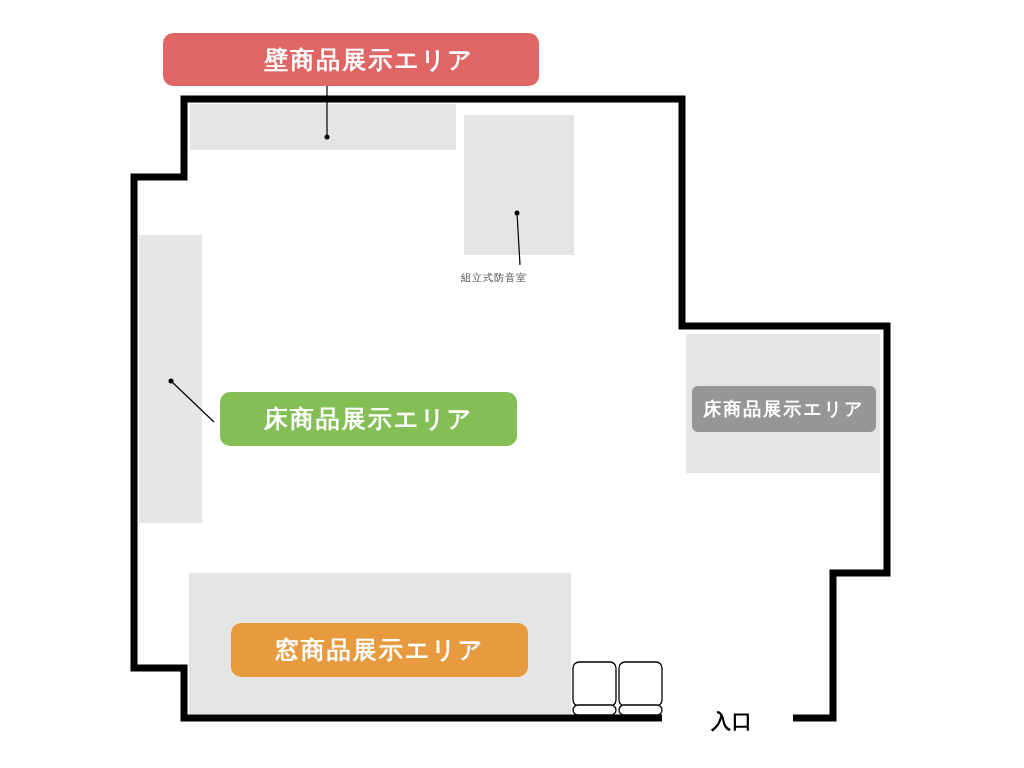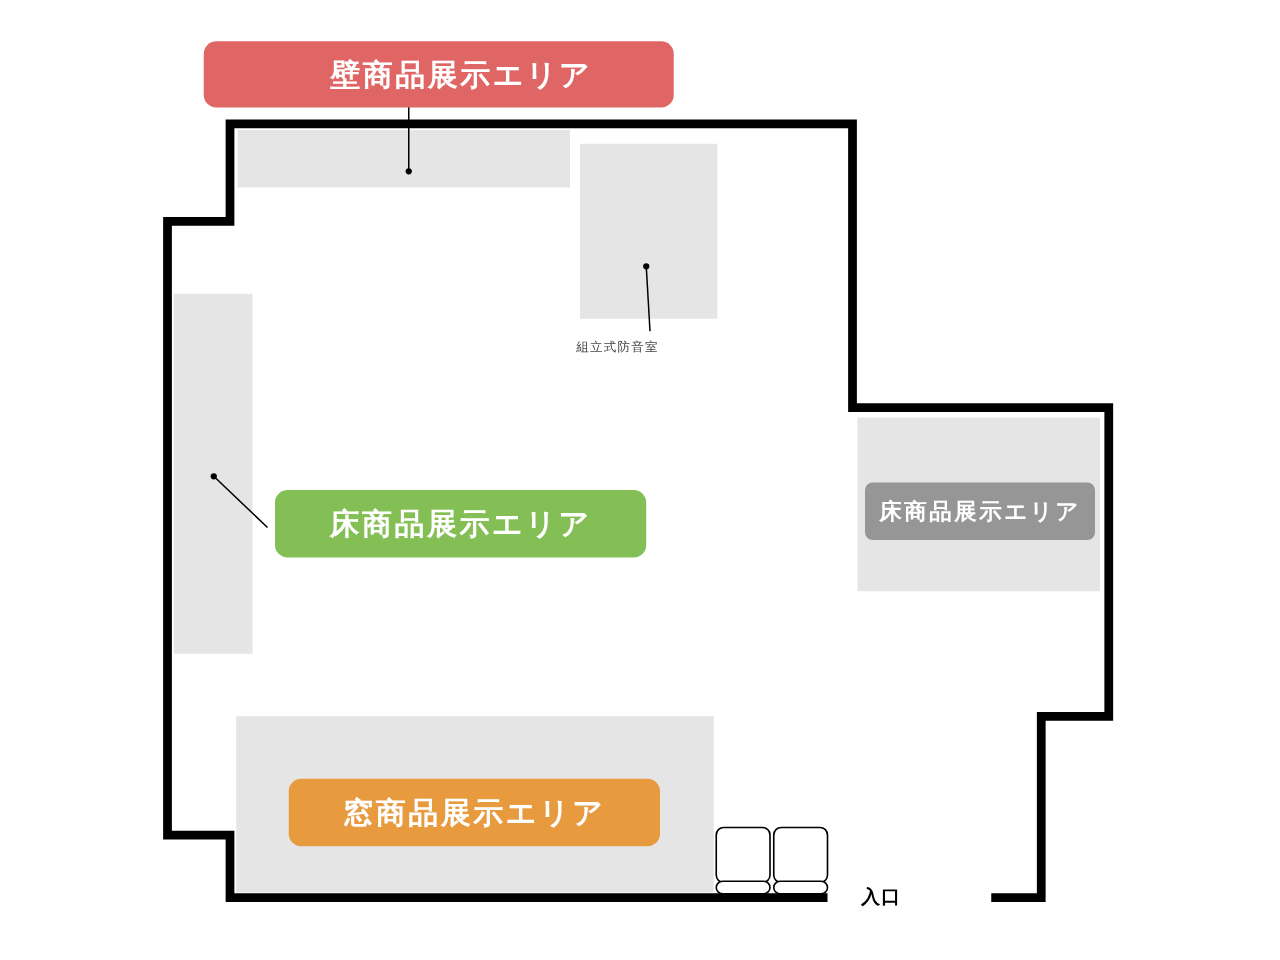--- a/index.html
+++ b/index.html
@@ -37,21 +37,21 @@
 <div class="label" style="left:163px;top:33px;width:340px;height:53px;background:#e06666;font-size:24px;padding-left:36px;">壁商品展示エリア</div>
 
 <div class="label" style="left:220px;top:392px;width:297px;height:54px;background:#84bf55;font-size:24px;">床商品展示エリア</div>
 
 <div class="label" style="left:231px;top:623px;width:297px;height:54px;background:#e89a3f;font-size:24px;">窓商品展示エリア</div>
 
 <div class="label" style="left:692px;top:386px;width:184px;height:46px;background:#969696;font-size:18px;border-radius:6px;">床商品展示エリア</div>
 
 <div class="plain-label" style="left:461px;top:271px;">組立式防音室</div>
 
-<div class="plain-label" style="left:689px;top:708px;color:#000;font-size:15px;font-weight:bold;">入口</div>
+<div class="plain-label" style="left:711px;top:708px;color:#000;font-size:20px;font-weight:bold;">入口</div>
 
 <svg class="walls" width="1024" height="768">
   <g>
     <rect x="573" y="662" width="43" height="44" rx="6" fill="#fff" stroke="#000" stroke-width="1.3"></rect>
     <rect x="573" y="705" width="43" height="10" rx="5" fill="#fff" stroke="#000" stroke-width="1.3"></rect>
   </g>
   <g>
     <rect x="619" y="662" width="43" height="44" rx="6" fill="#fff" stroke="#000" stroke-width="1.3"></rect>
     <rect x="619" y="705" width="43" height="10" rx="5" fill="#fff" stroke="#000" stroke-width="1.3"></rect>
   </g>

